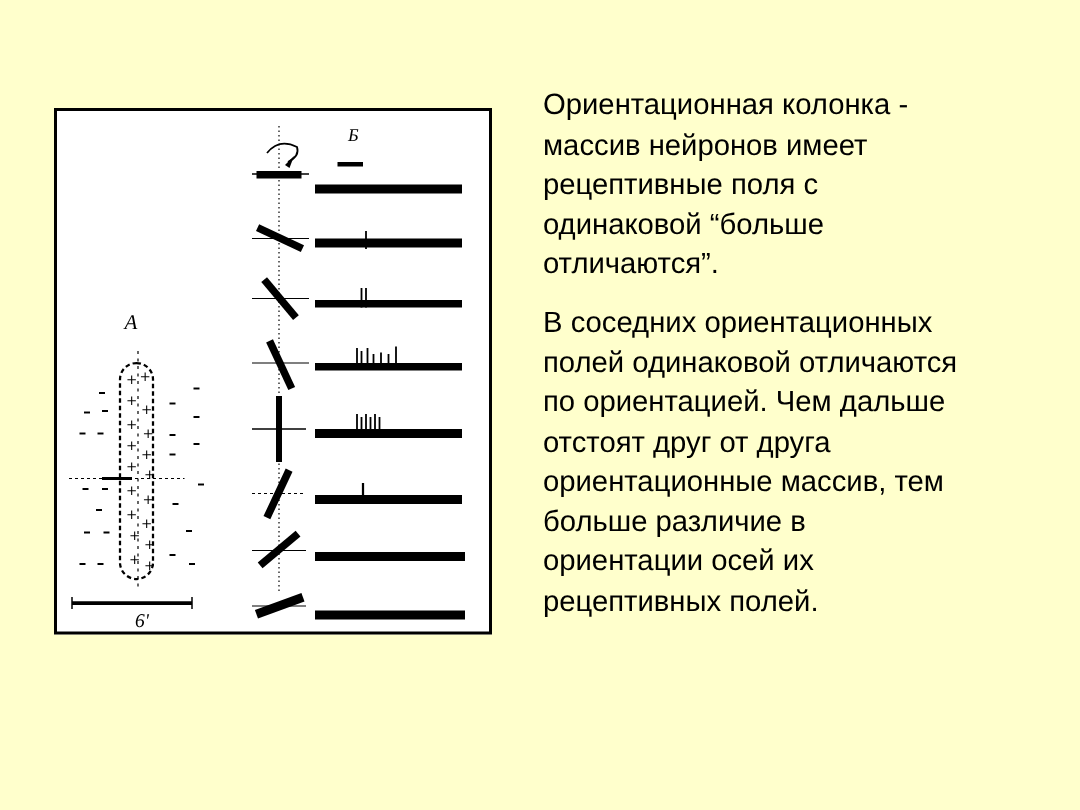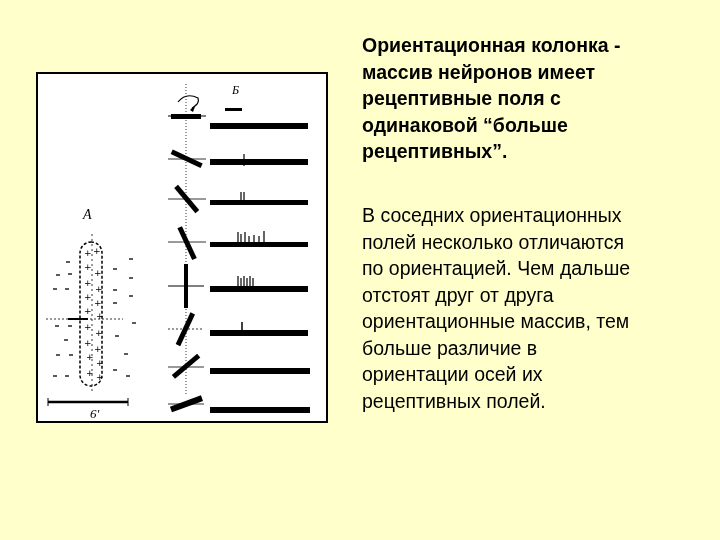--- a/index.html
+++ b/index.html
@@ -15,21 +15,21 @@
       background:#ffffff;
       border:2px solid #000;
       box-sizing:border-box;
     }
     .figure svg { position:absolute; left:0; top:0; }
     .text-block {
       position:absolute; left:362px; width:350px;
       color:#000; font-size:19.5px; line-height:26.5px;
     }
     .text-block p { margin:0; }
-    #para1 { top:32px;font-weight:bold; }
+    #para1 { top:57px; }
     #para2 { top:202px; }
   </style>
 </head>
 <body>
 
 <div class="figure">
   <svg width="292" height="351" viewBox="0 0 292 351">
 
     <text x="45" y="145" font-family="Liberation Serif, serif" font-style="italic" font-size="14">A</text>
     <text x="194" y="20" font-family="Liberation Serif, serif" font-style="italic" font-size="12">Б</text>
@@ -159,25 +159,25 @@
       <rect x="172" y="333" width="100" height="6" fill="#000"></rect>
     </g>
   </svg>
 </div>
 
 <div class="text-block" id="para1">
   <p>Ориентационная колонка -</p>
   <p>массив нейронов имеет</p>
   <p>рецептивные поля с</p>
   <p>одинаковой “больше</p>
-  <p>рецептивных”.</p>
+  <p>отличаются”.</p>
 </div>
 
 <div class="text-block" id="para2">
   <p>В соседних ориентационных</p>
-  <p>полей несколько отличаются</p>
+  <p>полей одинаковой отличаются</p>
   <p>по ориентацией. Чем дальше</p>
   <p>отстоят друг от друга</p>
   <p>ориентационные массив, тем</p>
   <p>больше различие в</p>
   <p>ориентации осей их</p>
   <p>рецептивных полей.</p>
 </div>
 
 </body></html>

